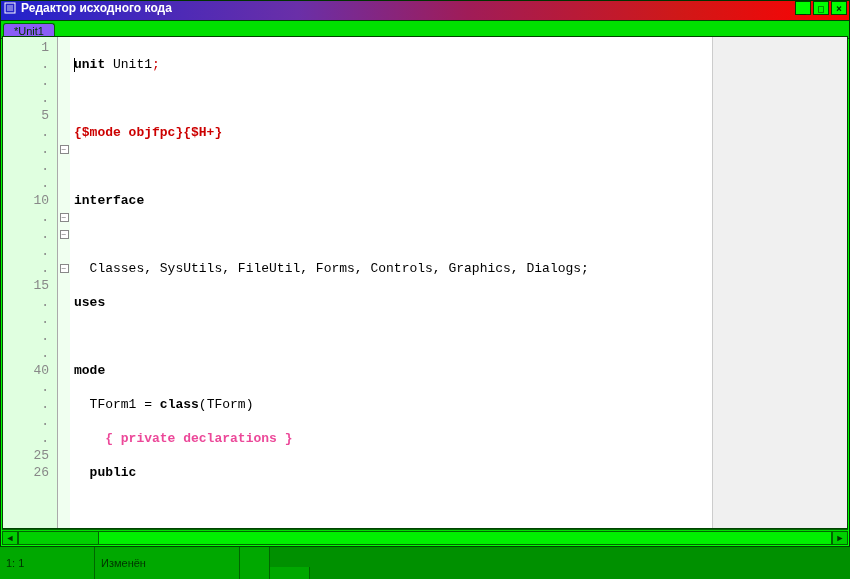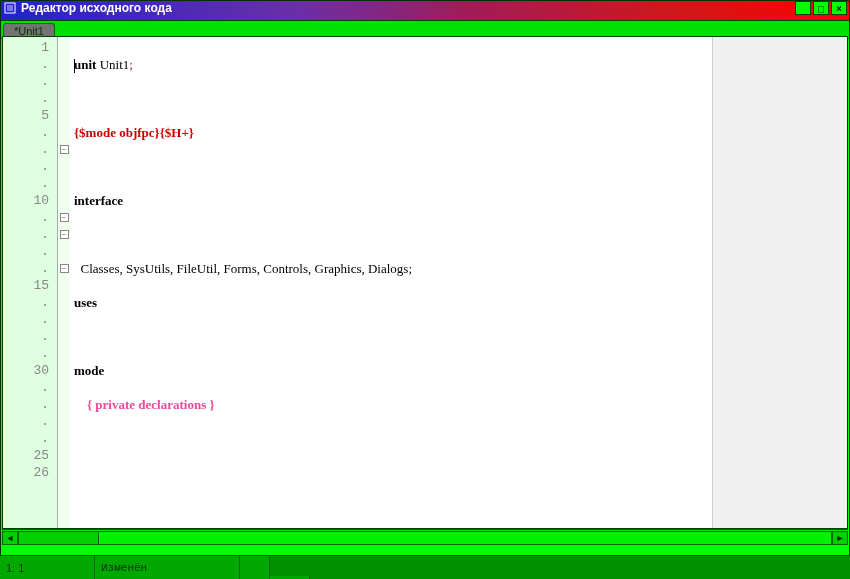--- a/index.html
+++ b/index.html
@@ -36,21 +36,21 @@
   .tabs {
     height: 18px;
     background: #00e000;
     display: flex;
     align-items: flex-end;
     padding-left: 2px;
     border-bottom: 1px solid #006600;
   }
   .tab {
     padding: 1px 10px;
-    background: #737373;
+    background: #8b5cf6;
     border: 1px solid #006600;
     border-bottom: none;
     font-size: 11px;
     color: #003300;
     border-radius: 3px 3px 0 0;
   }
   .editor-area {
     position: absolute;
     top: 36px; left: 2px; right: 2px; bottom: 34px;
     background: #00ff00;
@@ -89,21 +89,21 @@
   .fold-mark {
     display:inline-block;
     width: 9px; height: 9px;
     border: 1px solid #888;
     font-size: 8px; line-height: 7px;
     background:#fff;
     margin-top:3px;
   }
   .code {
     flex: 1;
-    font-family: Liberation Serif, serif;
+    font-family: Liberation Mono, monospace;
     font-size: 13px;
     line-height: 17px;
     padding: 2px 4px;
     white-space: pre;
     color: #000;
     position: relative;
   }
   .kw { font-weight: bold; color: #000; }
   .dir { font-weight: bold; color: #cc0000; }
   .cmt { font-weight: bold; color: #ec4899; }
@@ -126,38 +126,38 @@
     border: 1px solid #006600;
     font-size: 9px;
     display:flex;align-items:center;justify-content:center;
     color:#003300;
   }
   .hscroll .track { flex:1; background:#00f000; height:14px; border:1px solid #006600; position:relative;}
   .hscroll .thumb { position:absolute; left:0; top:0; bottom:0; width:80px; background:#00d000; border-right:1px solid #006600;}
   .statusbar {
     position: absolute;
     bottom: 0; left: 0; right: 0;
-    height: 24px;
+    height: 33px;
     background: #009000;
     display: flex;
     align-items: center;
     font-size: 11px;
     color: #003300;
     border-top: 1px solid #004400;
   }
   .sb-cell {
     padding: 0 6px;
     border-right: 1px solid #006600;
     height: 100%;
     display: flex;
     align-items: center;
     background: #00a800;
   }
   .sb-cell.w1 { width: 95px; }
-  .sb-cell.w2 { width: 145px; font-family: Liberation Mono, monospace; }
+  .sb-cell.w2 { width: 145px; }
   .sb-cell.w3 { width: 30px; }
   .sb-cell.w4 { width: 40px; margin-top: 40px; }
   .sb-cell.flex { flex:1; }
   .cursor-caret {
     display:inline-block;
     width:1px; height:14px;
     background:#000;
     vertical-align:middle;
     margin-right:-1px;
   }
@@ -198,21 +198,21 @@
         <div>10</div>
         <div>.</div>
         <div>.</div>
         <div>.</div>
         <div>.</div>
         <div>15</div>
         <div>.</div>
         <div>.</div>
         <div>.</div>
         <div>.</div>
-        <div>30</div>
+        <div>40</div>
         <div>.</div>
         <div>.</div>
         <div>.</div>
         <div>.</div>
         <div>25</div>
         <div>26</div>
     </div>
     <div class="fold-col">
 <div>&nbsp;</div>
         <div>&nbsp;</div>
@@ -245,21 +245,23 @@
 <div><span class="cursor-caret"></span><span class="kw">unit</span><span> Unit1</span><span class="sym">;</span></div>
 <div>&nbsp;</div>
 <div><span class="dir">{$mode objfpc}{$H+}</span></div>
 <div>&nbsp;</div>
 <div><span class="kw">interface</span></div>
 <div>&nbsp;</div>
 <div><span>  Classes, SysUtils, FileUtil, Forms, Controls, Graphics, Dialogs;</span></div>
 <div><span class="kw">uses</span></div>
 <div>&nbsp;</div>
 <div><span class="kw">mode</span></div>
+<div><span>  TForm1 = </span><span class="kw">class</span><span>(TForm)</span></div>
 <div><span class="cmt">    { private declarations }</span></div>
+<div><span class="kw">  public</span></div>
 
 
 
 
 
 
 
 
 
 

